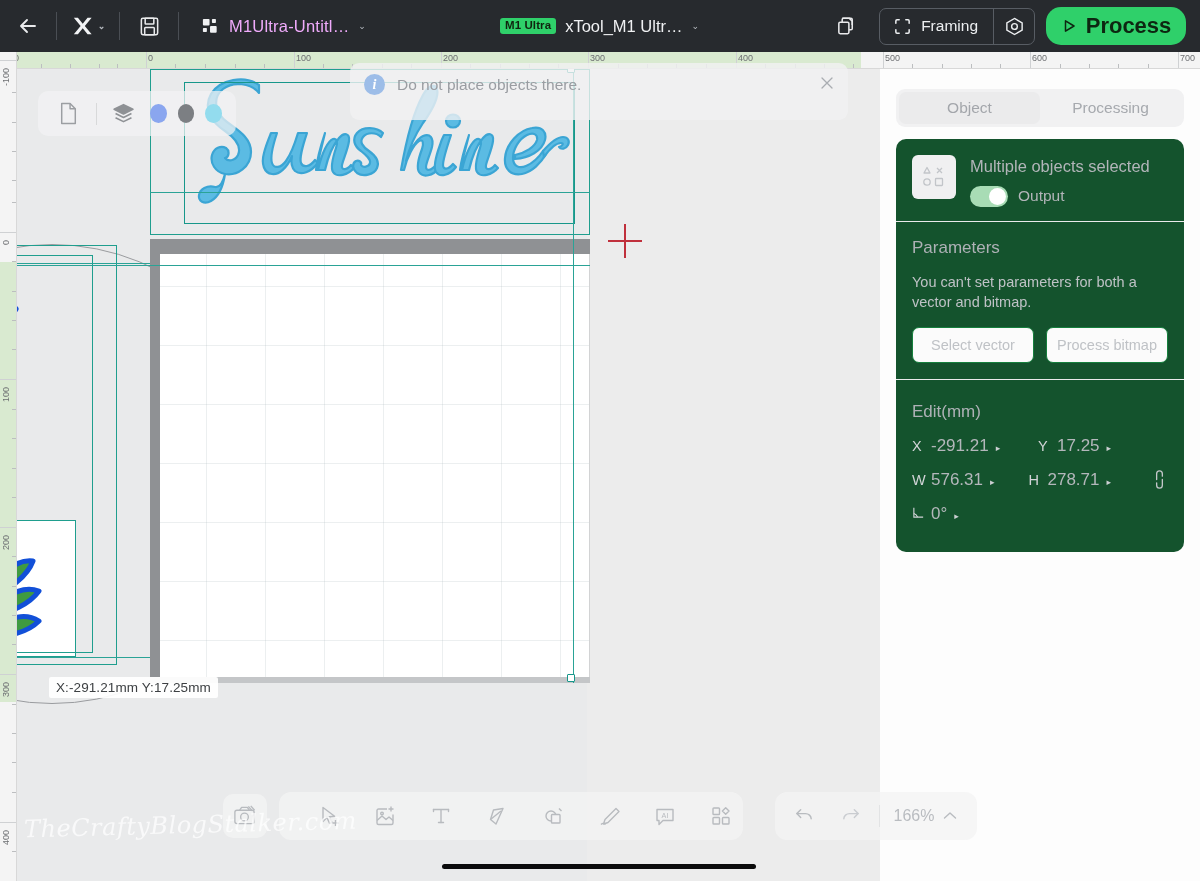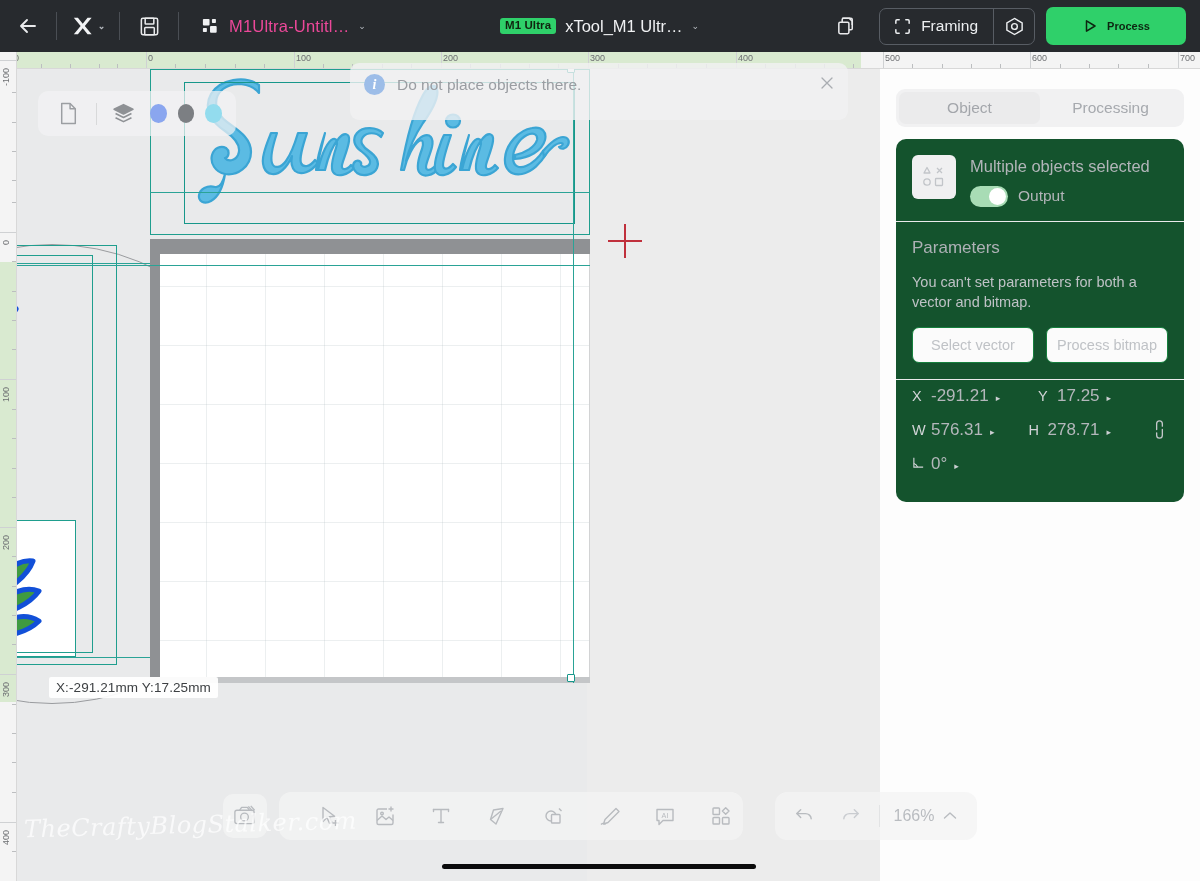--- a/index.html
+++ b/index.html
@@ -20,43 +20,43 @@
   .tb-btn {
     display: flex; align-items: center; justify-content: center;
     color: #e9eaec; cursor: pointer; height: 52px;
   }
   .tb-back { width: 56px; font-size: 22px; }
   .tb-sep { width: 1px; height: 28px; background: #4a4e54; }
   .tb-x { width: 62px; gap: 5px; font-size: 19px; font-weight: 700; }
   .tb-caret { font-size: 9px; color: #b9bdc3; }
   .tb-save { width: 58px; }
   .tb-doc { display: flex; align-items: center; gap: 9px; padding: 0 14px 0 22px; height: 52px; cursor: pointer;}
-  .tb-doc-name { color: #ec4899; font-size: 16.5px; letter-spacing: .2px; font-weight: 500;}
+  .tb-doc-name { color: #f0abfc; font-size: 16.5px; letter-spacing: .2px; font-weight: 500;}
   .tb-spacer { flex: 1; }
   .badge-m1 {
     background: #2fd06a; color: #10240f; font-size: 11.5px; font-weight: 700;
     border-radius: 3px; padding: 2px 5px 3px; line-height: 1; letter-spacing: .1px;
   }
   .tb-device { display: flex; align-items: center; gap: 9px; cursor: pointer; }
   .tb-device-name { color: #f0f1f3; font-size: 16.5px; font-weight: 500; }
   .tb-copy { width: 54px; }
   .framing-group {
     display: flex; align-items: center; border: 1px solid #585d64;
     border-radius: 7px; height: 37px; overflow: hidden; margin-left: 6px;
   }
   .framing-btn {
     display: flex; align-items: center; gap: 9px; padding: 0 15px 0 13px;
     height: 100%; color: #eceef0; font-size: 15.5px; cursor: pointer;
   }
   .framing-sep { width: 1px; height: 100%; background: #585d64; }
   .target-btn { width: 40px; display: flex; align-items: center; justify-content: center; height: 100%; cursor: pointer; }
   .process-btn {
     display: flex; align-items: center; justify-content: center; gap: 9px;
-    background: #2fd06a; border-radius: 7px; height: 38px; width: 140px;
-    color: #0d2611; font-size: 11px; font-weight: 600; margin: 0 14px 0 11px; cursor: pointer;
+    background: #2fd06a; border-radius: 15px; height: 38px; width: 140px;
+    color: #0d2611; font-size: 22px; font-weight: 600; margin: 0 14px 0 11px; cursor: pointer;
   }
 
   
   .ruler-h {
     position: absolute; left: 0; top: 52px; width: 1200px; height: 17px;
     background: #f4f4f4; border-bottom: 1px solid #d8d8d8; z-index: 40; overflow: hidden;
   }
   .ruler-h .green { position: absolute; top: 0; height: 17px; background: #d9ead0; }
   .ruler-v {
     position: absolute; left: 0; top: 52px; width: 17px; height: 829px;
@@ -614,20 +614,21 @@
 
     <div class="btn-row">
       <div class="ghost-btn">Select vector</div>
       <div class="ghost-btn">Process bitmap</div>
     </div>
 
     <div style="height:8px"></div>
     <div class="card-divider"></div>
 
     <div class="edit-block">
+      <div class="sect-title">Edit(mm)</div>
 
       <div class="edit-grid">
         <div class="field">
           <span class="f-key">X</span>
           <span class="f-val">-291.21</span>
           <span class="f-arrow">▸</span>
         </div>
         <div class="field">
           <span class="f-key">Y</span>
           <span class="f-val">17.25</span>

